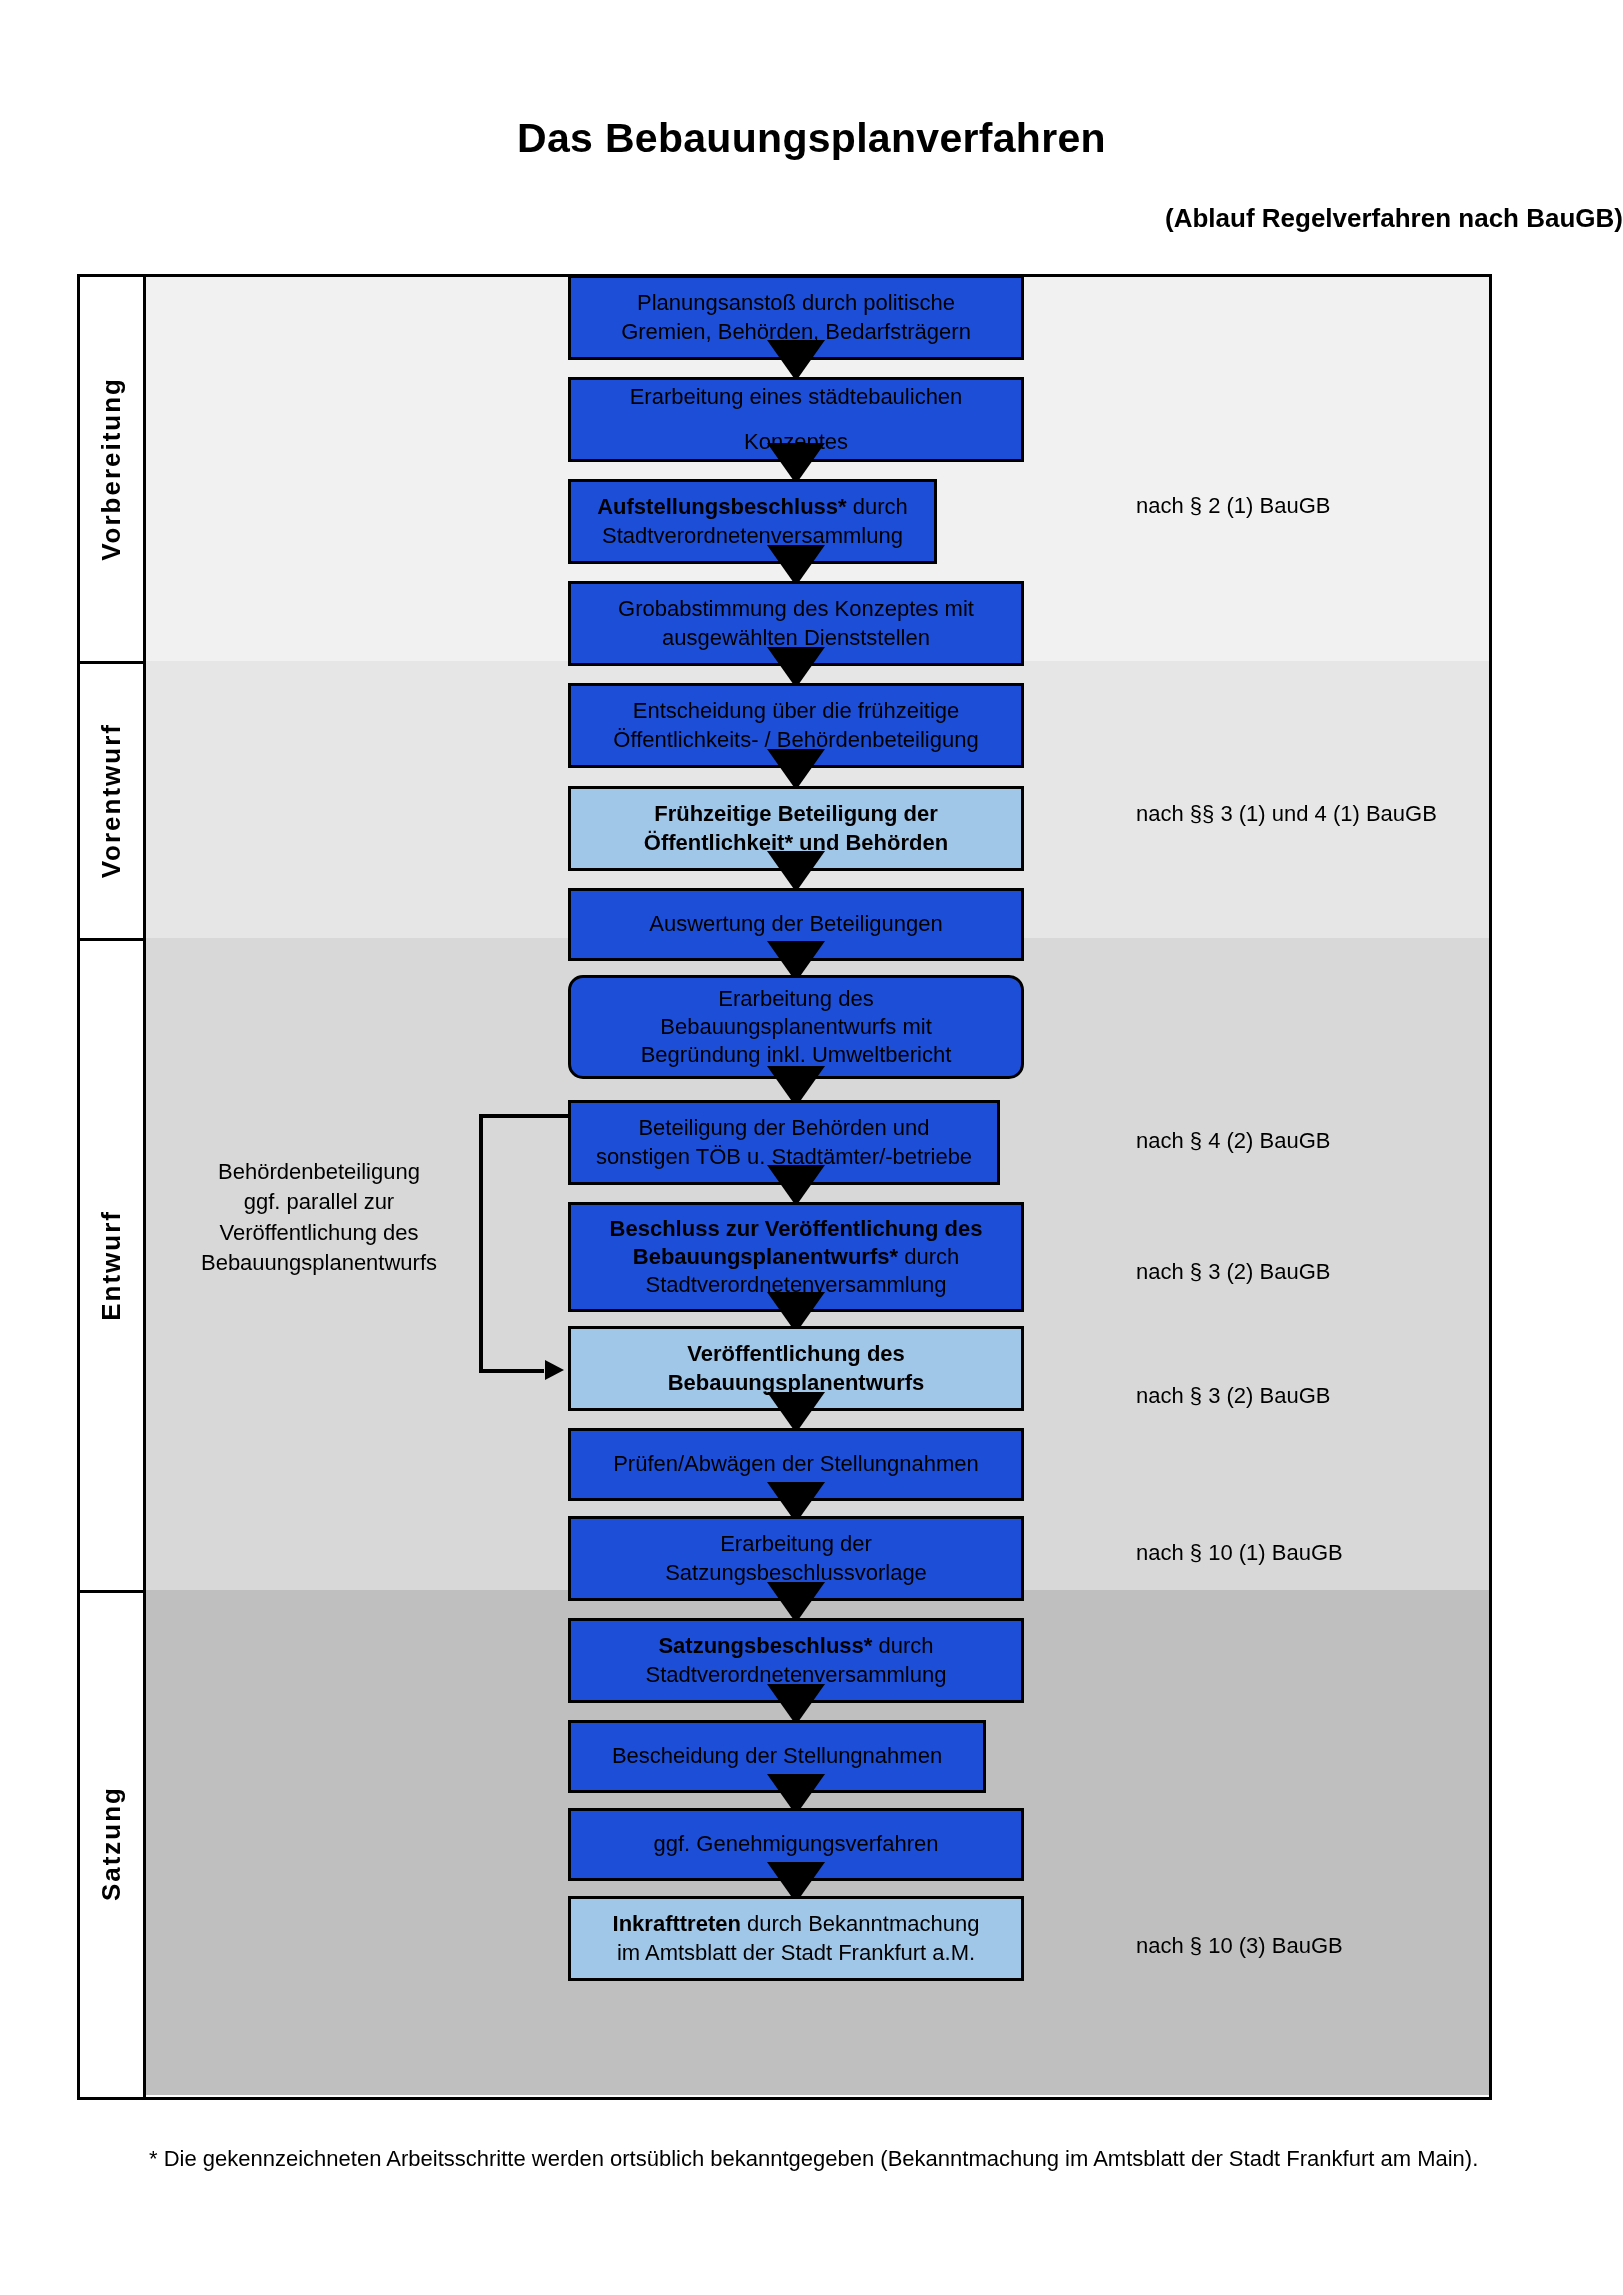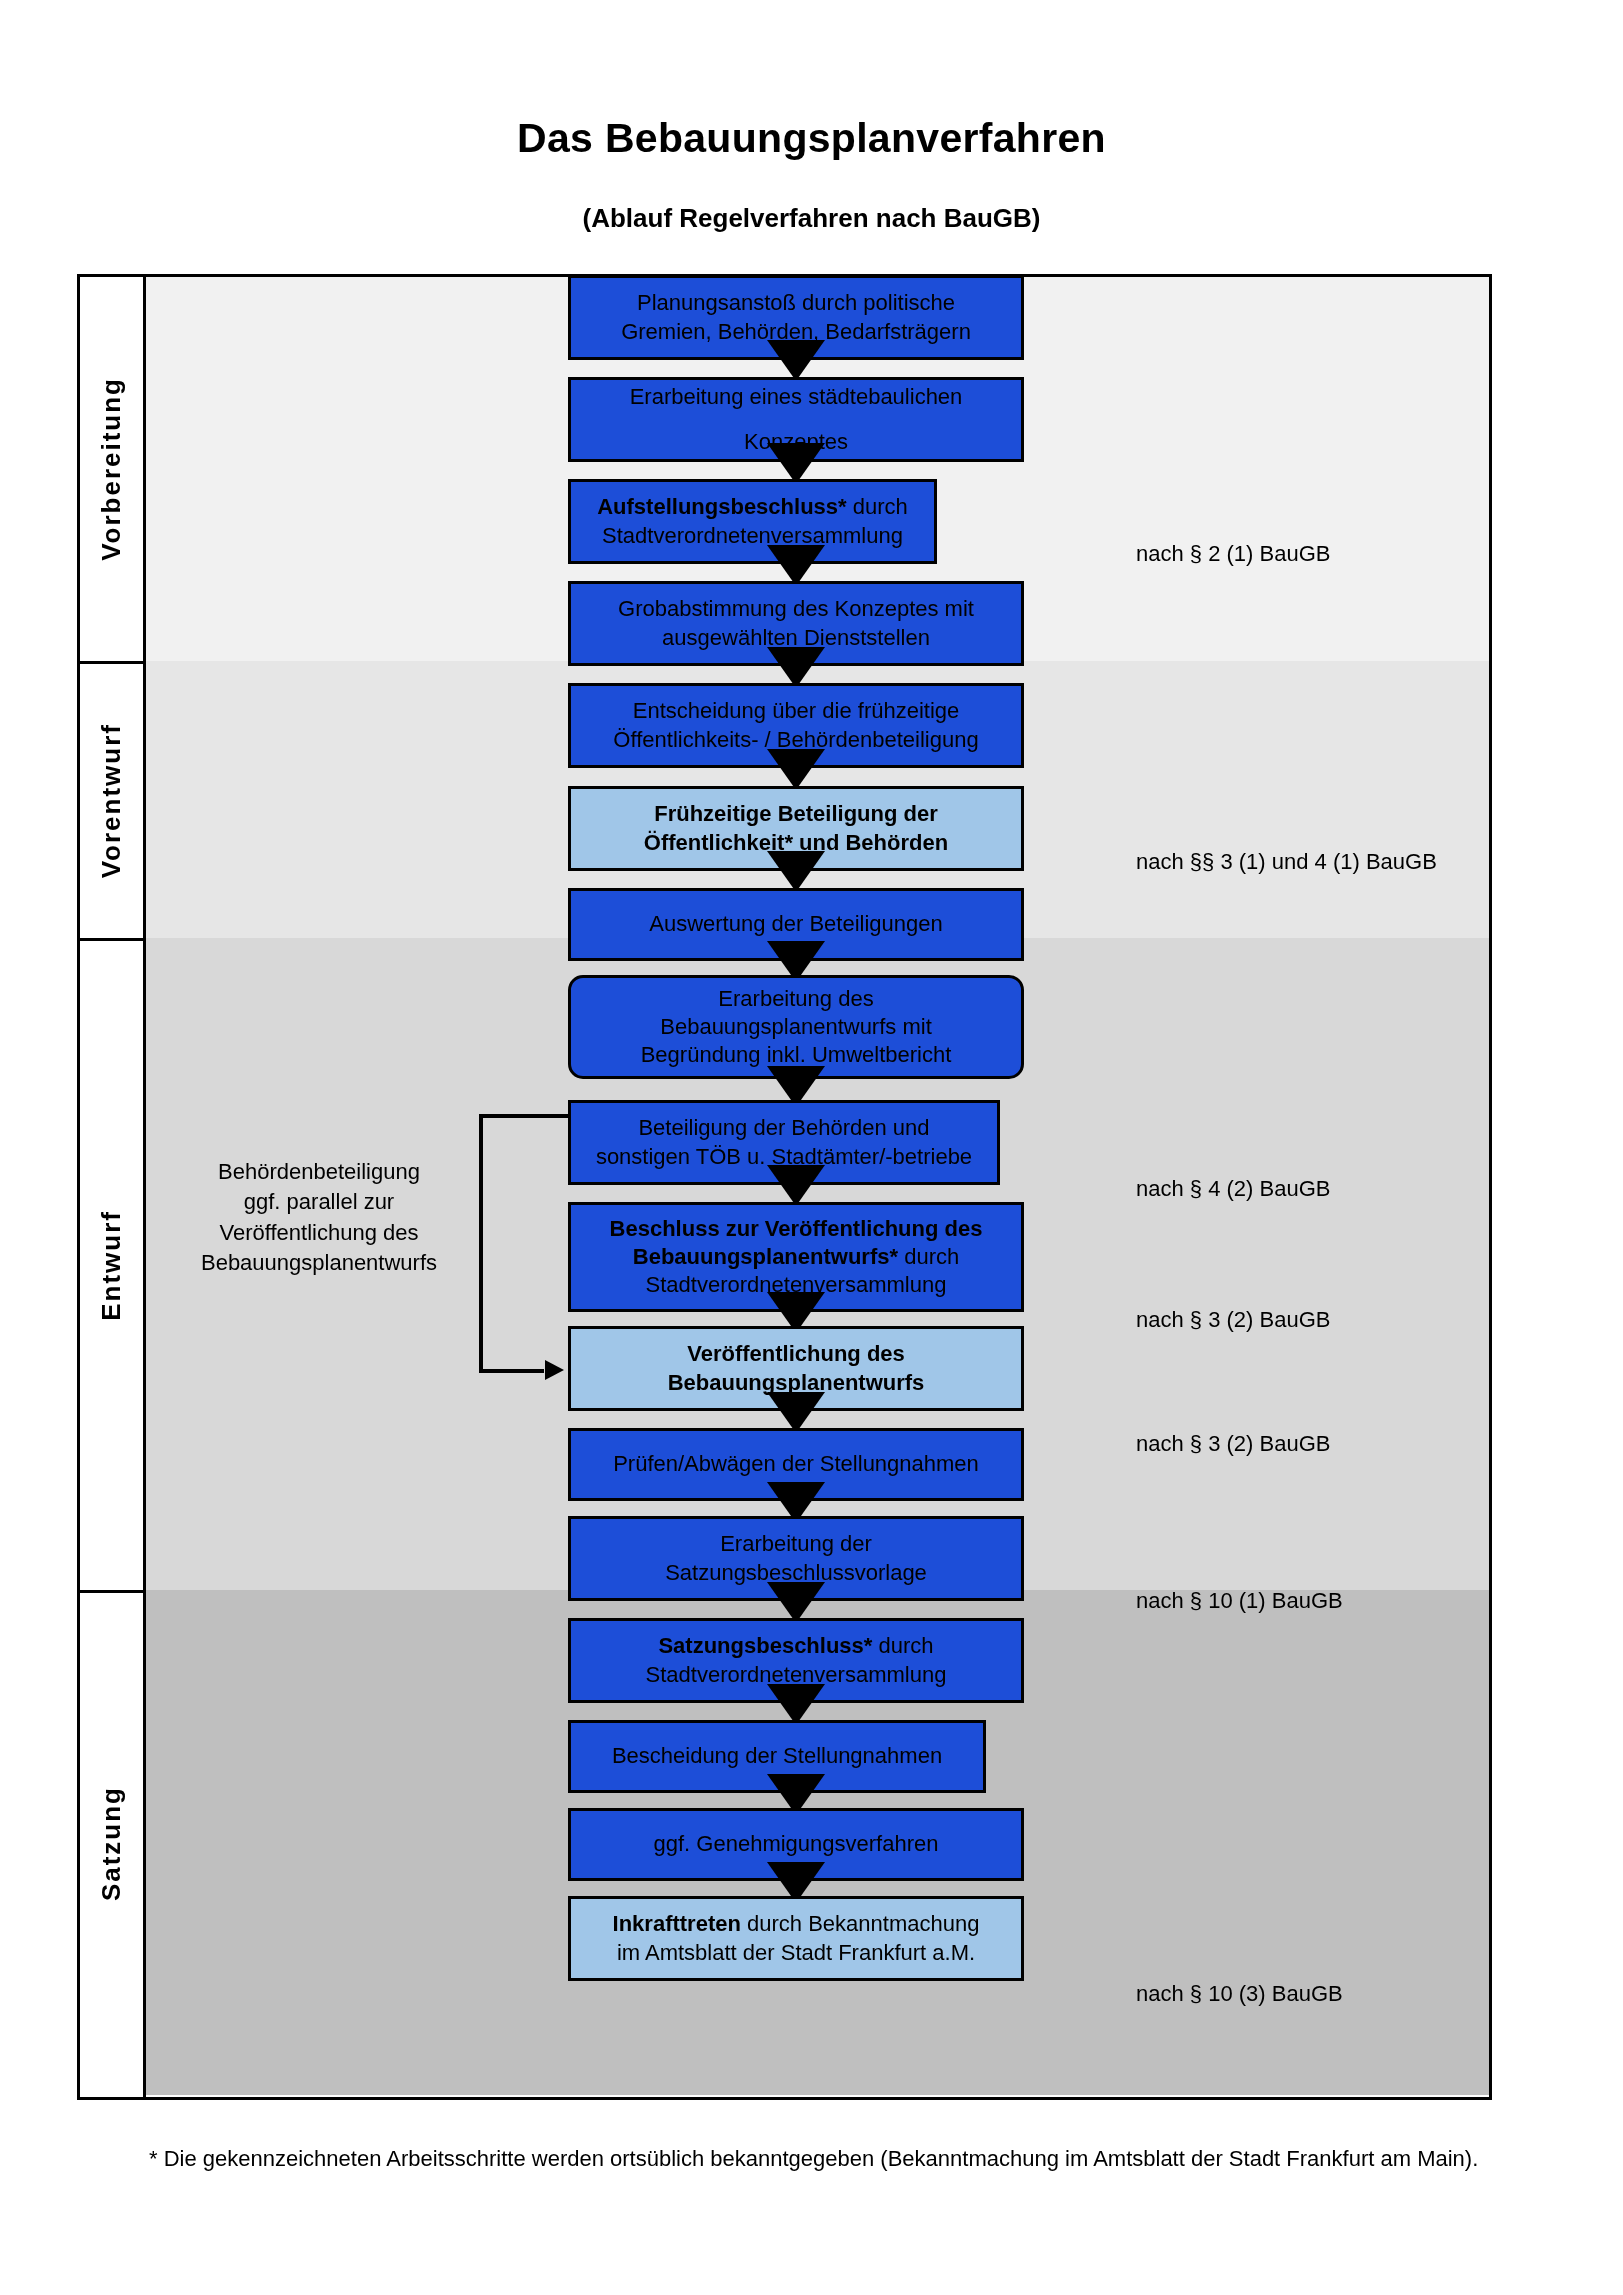--- a/index.html
+++ b/index.html
@@ -2,21 +2,21 @@
 <html style="font-size:10.5px"><head>
 <meta charset="utf-8">
 <style>
   html,body{margin:0;padding:0;background:#ffffff;}
   body{width:1623px;height:2295px;position:relative;
        font-family:"Liberation Sans","DejaVu Sans",sans-serif;color:#000;}
 
   
   #title{position:absolute;left:0;top:115px;width:1623px;text-align:center;
          font-size:41px;font-weight:bold;letter-spacing:0.3px;}
-  #subtitle{position:absolute;left:0;top:203px;width:1623px;text-align:center;
+  #subtitle{position:absolute;left:0;top:203px;width:1623px;text-align:right;
             font-size:26px;font-weight:bold;}
 
   
   #frame{position:absolute;left:77px;top:274px;width:1415px;height:1826px;
          border:3.9px solid #000;box-sizing:border-box;}
 
   
   #rail{position:absolute;left:0;top:0;width:66px;height:100%;
         background:#ffffff;border-right:3.9px solid #000;box-sizing:border-box;}
   .rail-cell{position:absolute;left:0;width:100%;background:#fff;
@@ -36,21 +36,21 @@
         font-size:22px;line-height:1.28;text-align:center;padding:0 6.5px;}
   .pbox.blue{background:#A0C6E8;}
   .pbox .ln{display:block;white-space:nowrap;}
   .b{font-weight:bold;}
 
   
   .darrow{position:absolute;width:0;height:0;border-left:29px solid transparent;
           border-right:29px solid transparent;border-top:41px solid #000;}
 
   
-  .pref{position:absolute;font-size:22px;white-space:nowrap;margin-top:48px;}
+  .pref{position:absolute;font-size:22px;white-space:nowrap;}
 
   
   #sidenote{position:absolute;font-size:22px;line-height:1.38;text-align:center;
             white-space:nowrap;}
 
   
   .conn{position:absolute;background:#000;}
   .conn-head{position:absolute;width:0;height:0;
              border-top:10.5px solid transparent;border-bottom:10.5px solid transparent;
              border-left:19.6px solid #000;}

